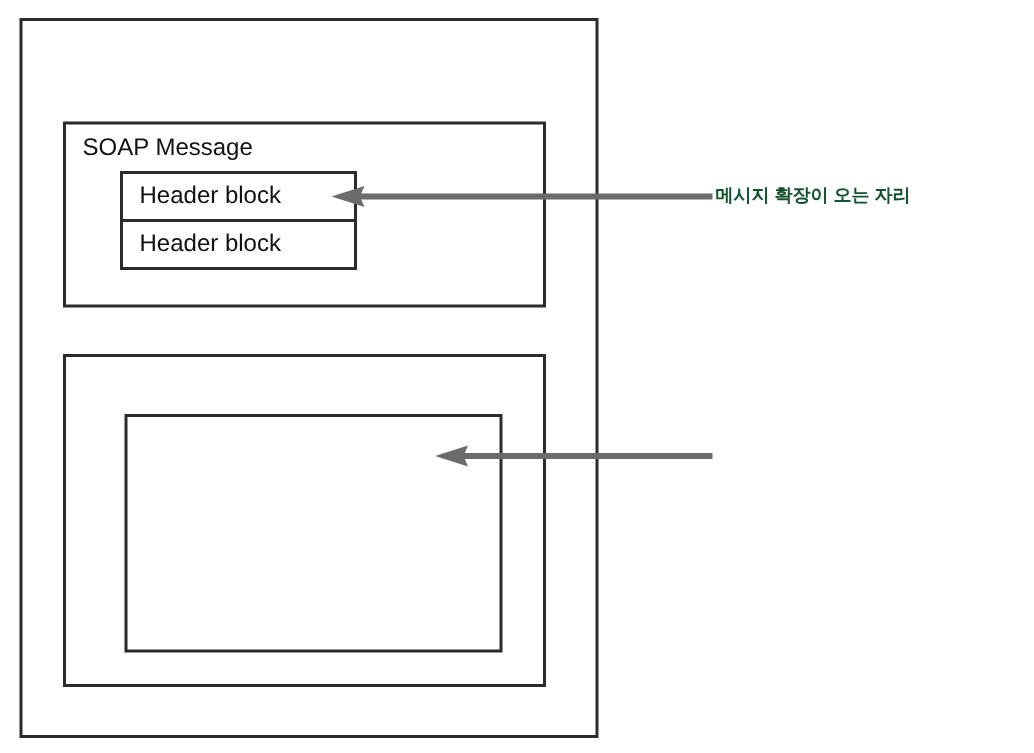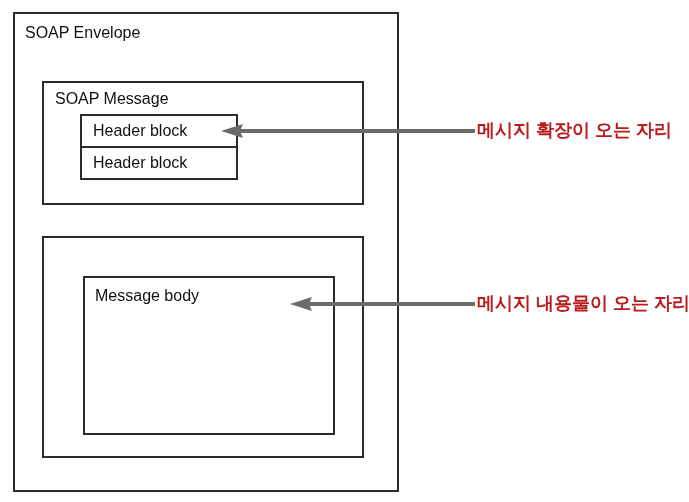--- a/index.html
+++ b/index.html
@@ -112,64 +112,61 @@
   }
   #arrow-message-content {
     left: 284px;
     top: 293px;
     width: 191px;
     height: 22px;
   }
   
   .annotation {
     position: absolute;
-    font-size: 18px;
+    font-size: 12px;
     line-height: 19px;
     font-weight: bold;
-    color: #b91c1c;
+    color: #14532d;
     white-space: nowrap;
   }
   #annotation-header-extension {
     left: 477px;
     top: 121px;
   }
   #annotation-message-content {
     left: 477px;
     top: 294px;
   }
 </style>
 </head>
 <body>
 
 <div id="canvas">
 
   <div class="box" id="envelope-box"></div>
-  <div class="box-label" id="envelope-label">SOAP Envelope</div>
 
   <div class="box" id="header-box"></div>
   <div class="box-label" id="header-label">SOAP Message</div>
 
   <div class="box" id="header-block-1-box"></div>
   <div class="box-label" id="header-block-1-label">Header block</div>
 
   <div class="box" id="header-block-2-box"></div>
   <div class="box-label" id="header-block-2-label">Header block</div>
 
   <div class="box" id="body-box"></div>
 
   <div class="box" id="message-body-box"></div>
-  <div class="box-label" id="message-body-label">Message body</div>
 
   <svg class="arrow-svg" id="arrow-header-extension" viewBox="0 0 260 22">
     <line x1="24" y1="11" x2="260" y2="11" stroke="#6b6b6b" stroke-width="4"></line>
     <polygon points="6,11 28,4 25,11 28,18" fill="#6b6b6b"></polygon>
   </svg>
 
   <svg class="arrow-svg" id="arrow-message-content" viewBox="0 0 191 22">
     <line x1="24" y1="11" x2="191" y2="11" stroke="#6b6b6b" stroke-width="4"></line>
     <polygon points="6,11 28,4 25,11 28,18" fill="#6b6b6b"></polygon>
   </svg>
 
   <div class="annotation" id="annotation-header-extension">메시지 확장이 오는 자리</div>
 
-  <div class="annotation" id="annotation-message-content">메시지 내용물이 오는 자리</div>
 
 </div>
 
 </body></html>

